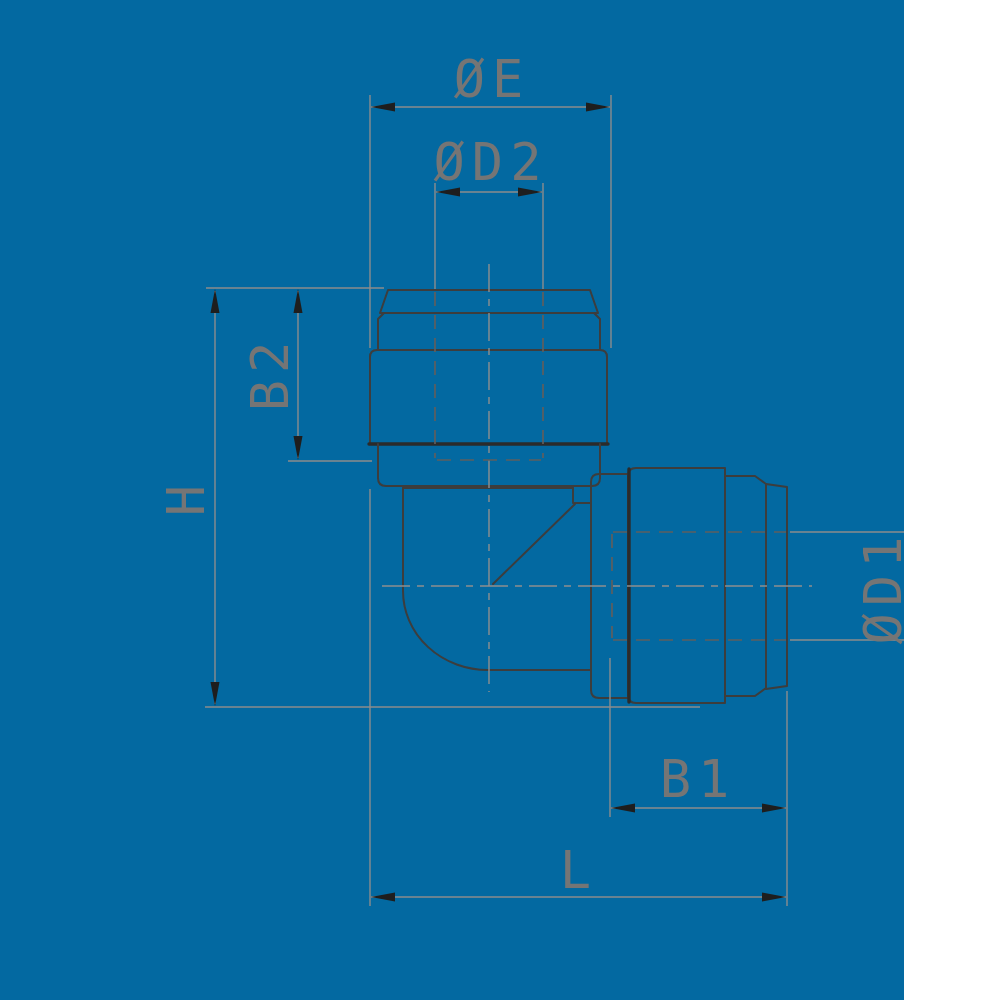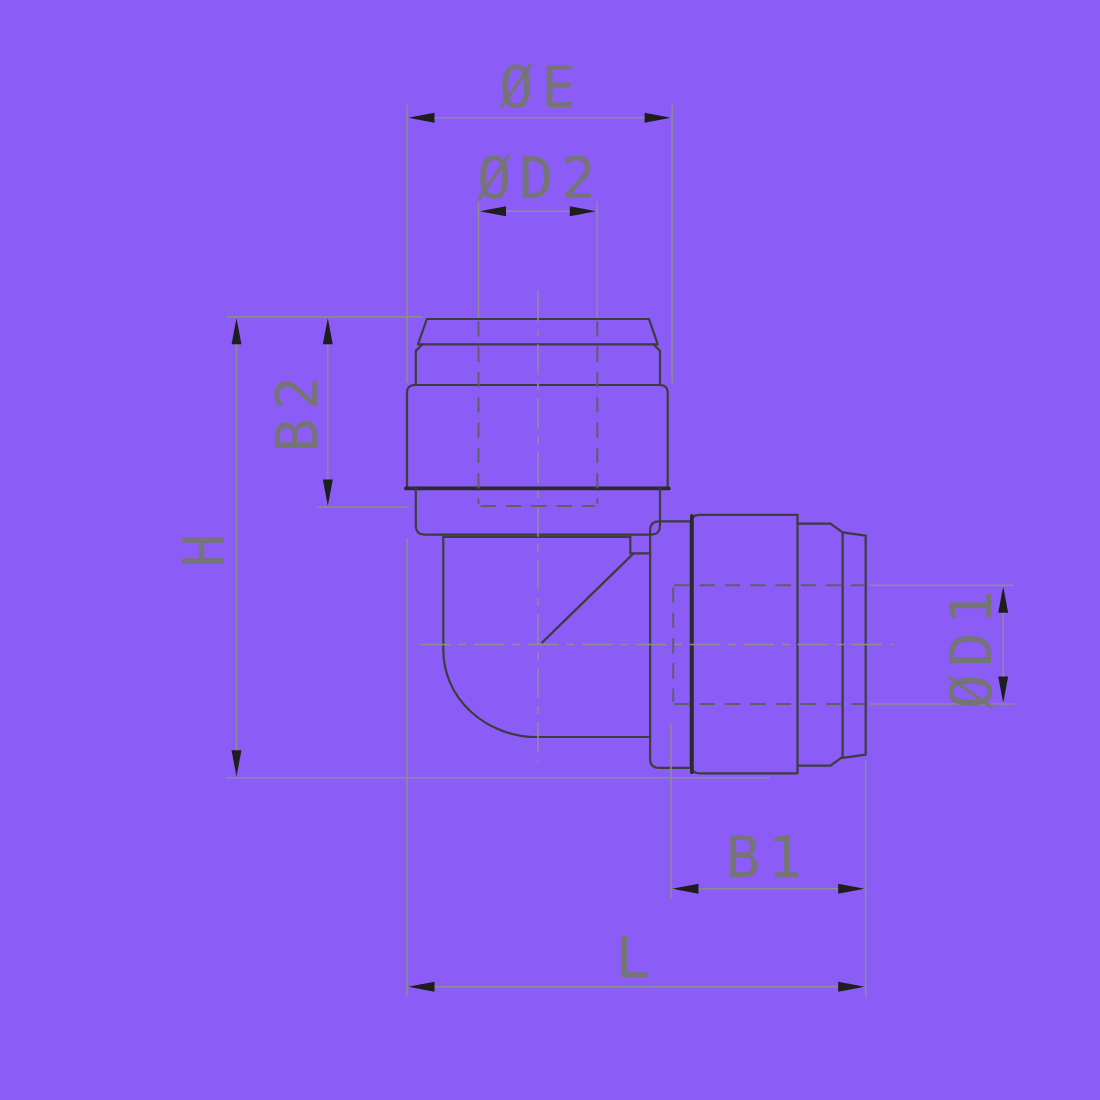--- a/index.html
+++ b/index.html
@@ -2,23 +2,23 @@
 <html><head>
 <meta charset="utf-8">
 <style>
   html, body {
     margin: 0;
     padding: 0;
     background: #ffffff;
   }
   .stage {
     position: relative;
-    width: 1000px;
+    width: 904px;
     height: 1000px;
-    background: #8b5cf6;
+    background: #0369a1;
     overflow: hidden;
   }
   svg { display: block; }
 
   
   .part {
     stroke: #3d3d3d;
     stroke-width: 2;
     fill: none;
     stroke-linejoin: round;

